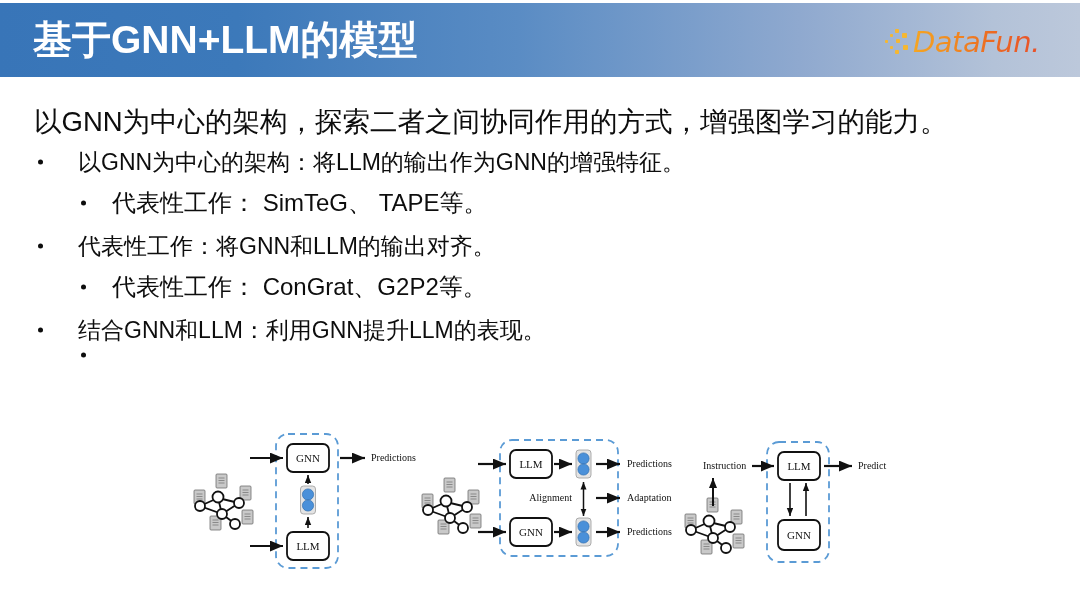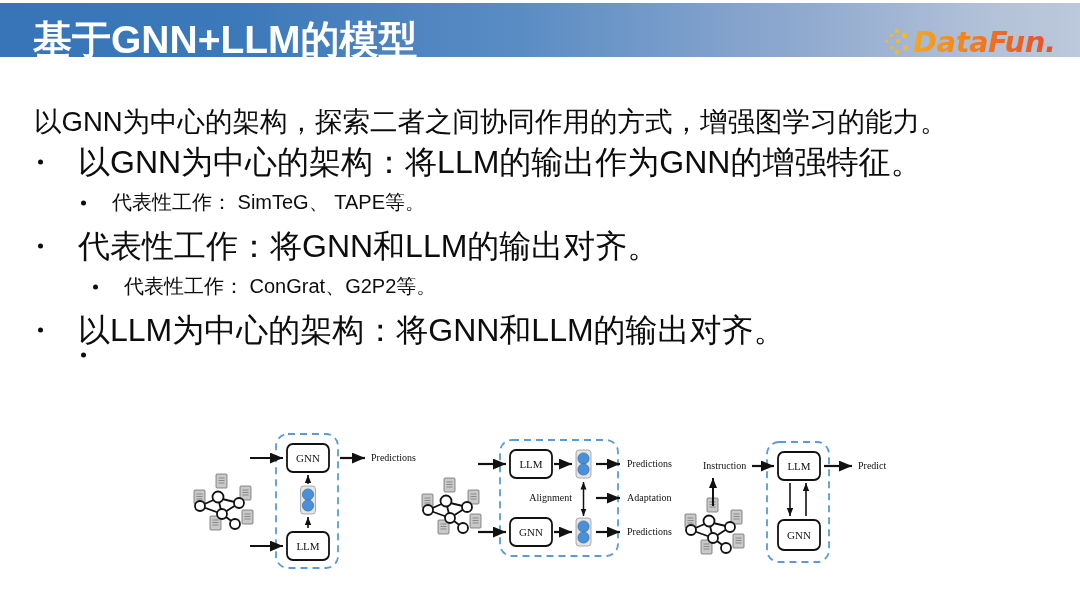--- a/index.html
+++ b/index.html
@@ -12,21 +12,21 @@
     height: 608px;
     font-family: "Liberation Sans", "DejaVu Sans", sans-serif;
     overflow: hidden;
     position: relative;
   }
 
   
   .header {
     position: absolute;
     left: 0; top: 3px;
-    width: 1080px; height: 54px;
+    width: 1080px; height: 74px;
     background: linear-gradient(to right, #3875B8 0%, #3C79BA 22%, #5A8CC4 48%, #8FA9CF 74%, #B3C2D8 92%, #BCC8DB 100%);
     overflow: hidden;
     text-align: center;
   }
   .header-title {
     position: absolute;
     left: 33px;
     top: 8px;
     color: #ffffff;
     font-size: 39px;
@@ -40,21 +40,21 @@
     right: 35px;
     top: 22px;
     height: 34px;
     width: 160px;
   }
   .logo-text {
     position: absolute;
     left: 28px;
     top: 0px;
     font-size: 29px;
-    font-weight: bold;
+    font-weight: normal;
     font-style: italic;
     font-family: "DejaVu Sans", sans-serif;
     letter-spacing: -0.5px;
     background: linear-gradient(to right, #F5A623 0%, #F08A20 30%, #EC6A22 62%, #E8502A 100%);
     -webkit-background-clip: text;
     background-clip: text;
     color: transparent;
     white-space: nowrap;
     line-height: 34px;
   }
@@ -82,25 +82,25 @@
   .bullet-row { position: absolute; white-space: nowrap; color: #0d0d0d; }
   .bullet-row .dot {
     position: absolute;
     top: 50%;
     border-radius: 50%;
     background: #0d0d0d;
     transform: translateY(-50%);
   }
   .bullet-row .txt { display: inline-block; }
 
-  .lvl1 { font-size: 32px; line-height: 32px; }
+  .lvl1 { font-size: 23px; line-height: 32px; }
   .lvl1 .dot { left: 38px; width: 5px; height: 5px; }
   .lvl1 .txt { margin-left: 78px; }
 
-  .lvl2 { font-size: 20px; line-height: 31px; }
+  .lvl2 { font-size: 24px; line-height: 31px; }
   .lvl2 .dot { left: 81px; width: 5px; height: 5px; }
   .lvl2 .txt { margin-left: 112px; }
 
   
   .diagram { position: absolute; left: 0; top: 428px; width: 868px; height: 165px; text-align: center; }
   .diagram svg { display: block; }
 
   .dg-box-label { font-family: "Liberation Serif", "DejaVu Serif", serif; font-size: 11px; fill: #111; }
   .dg-out-label { font-family: "Liberation Serif", "DejaVu Serif", serif; font-size: 10px; fill: #111; }
 </style>
@@ -137,28 +137,28 @@
   <div class="bullet-row lvl2" style="left:0px; top:109px;">
     <span class="dot"></span>
     <span class="txt">代表性工作： SimTeG、 TAPE等。</span>
   </div>
 
   <div class="bullet-row lvl1" style="left:0px; top:152px;">
     <span class="dot"></span>
     <span class="txt">代表性工作：将GNN和LLM的输出对齐。</span>
   </div>
 
-  <div class="bullet-row lvl2" style="left:0px; top:193px;margin-left:12px;">
+  <div class="bullet-row lvl2" style="left:0px; top:193px;">
     <span class="dot"></span>
     <span class="txt">代表性工作： ConGrat、G2P2等。</span>
   </div>
 
   <div class="bullet-row lvl1" style="left:0px; top:236px;">
     <span class="dot"></span>
-    <span class="txt">以LLM为中心的架构：将GNN和LLM的输出对齐。</span>
+    <span class="txt">结合GNN和LLM：利用GNN提升LLM的表现。</span>
   </div>
 
   <div class="bullet-row lvl2" style="left:0px; top:277px;">
     <span class="dot"></span>
   </div>
 </div>
 
 <div class="diagram">
 <svg width="1080" height="165" viewBox="0 0 1080 165" xmlns="http://www.w3.org/2000/svg">
   <defs>

